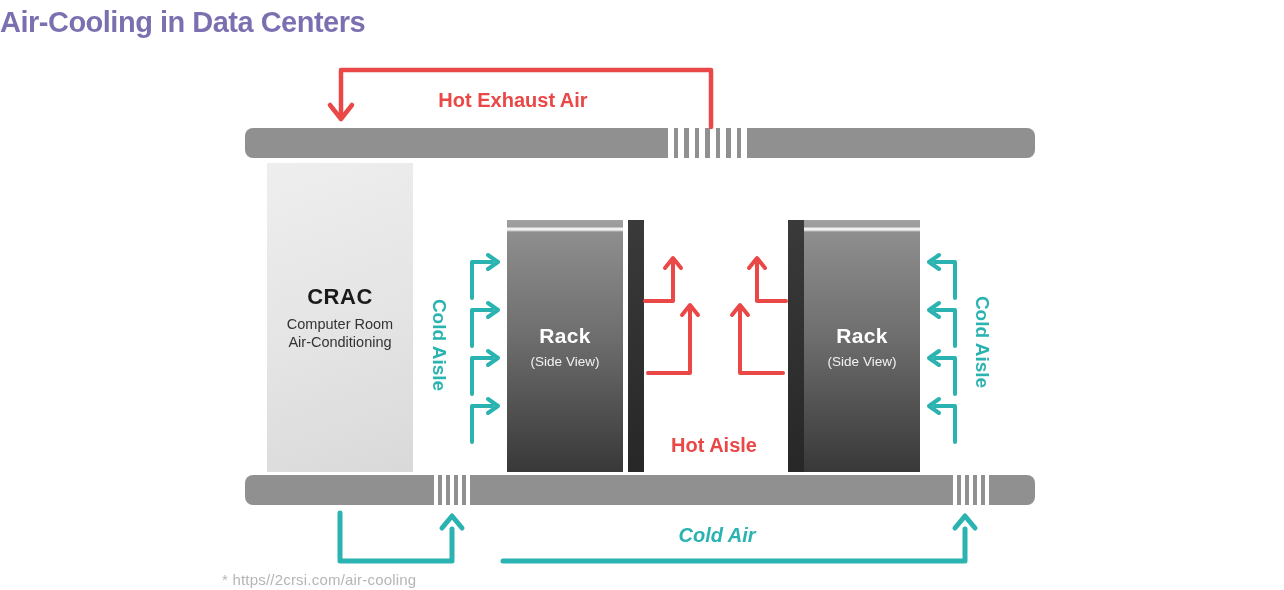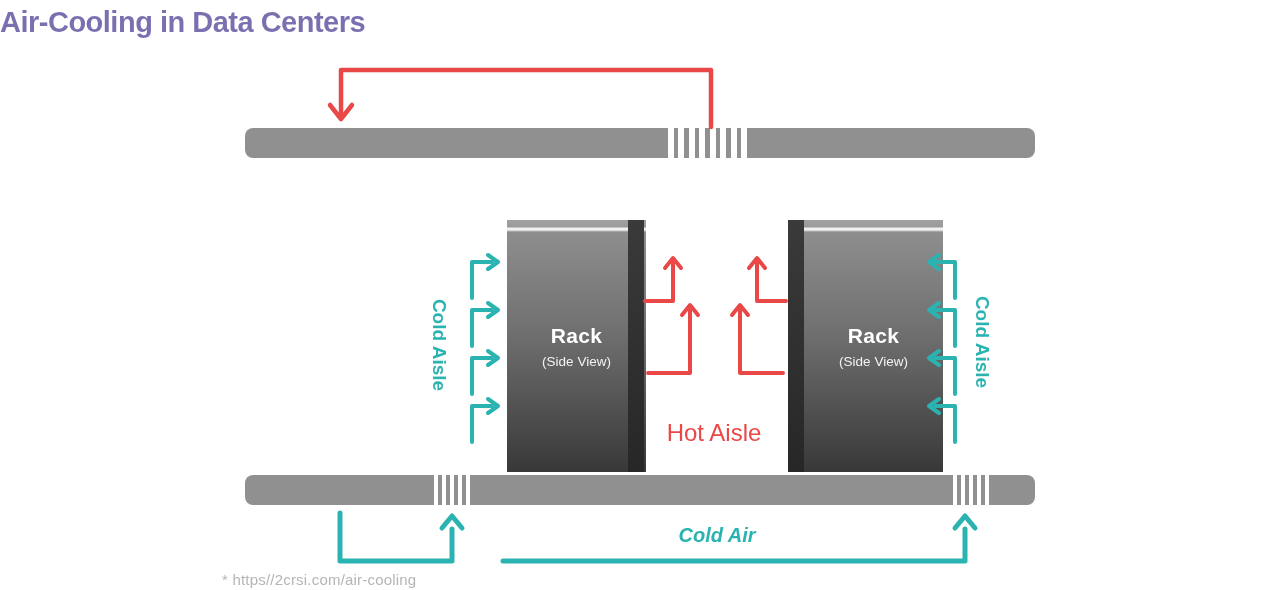--- a/index.html
+++ b/index.html
@@ -34,36 +34,36 @@
     left:267px;top:163px;width:146px;height:309px;
     background:linear-gradient(160deg,#eeeeee 0%,#e4e4e4 55%,#d9d9d9 100%);
     display:flex;flex-direction:column;align-items:center;justify-content:center;
     text-align:center;color:#1a1a1a;
   }
   .crac-name{font-size:22px;font-weight:bold;letter-spacing:0.5px;margin-bottom:6px;}
   .crac-sub{font-size:14.5px;color:#333;line-height:1.18;}
 
   
   .rack-body{
-    top:220px;width:139px;height:252px;
+    top:220px;width:116px;height:252px;
     background:linear-gradient(180deg,#a0a0a0 0px,#9a9a9a 7px,#f0f0f0 8px,#f0f0f0 10px,#8e8e8e 12px,#6f6f6f 45%,#383838 100%);
     display:flex;flex-direction:column;align-items:center;justify-content:center;text-align:center;
   }
   .rack-left-body{left:507px;}
   .rack-right-body{left:804px;}
   .rack-strip{top:220px;width:16px;height:252px;background:linear-gradient(180deg,#3a3a3a,#272727);}
   .rack-left-strip{left:628px;}
   .rack-right-strip{left:788px;}
   .rack-label{font-size:21px;font-weight:bold;color:#ffffff;letter-spacing:0.3px;}
   .rack-sublabel{font-size:13.5px;color:#f2f2f2;margin-top:6px;}
 
   
   .lbl{white-space:nowrap;}
   .lbl-hot-exhaust{left:513px;top:89px;transform:translateX(-50%);color:var(--hot,#EA4747);font-size:20px;font-weight:bold;}
-  .lbl-hot-aisle{left:714px;top:419px;transform:translateX(-50%);color:var(--hot,#EA4747);font-size:24px;font-weight:normal;}
+  .lbl-hot-aisle{left:714px;top:434px;transform:translateX(-50%);color:var(--hot,#EA4747);font-size:20px;font-weight:bold;}
   .lbl-cold-air{left:717px;top:524px;transform:translateX(-50%);color:var(--cold,#2AB3B1);font-size:20px;font-weight:bold;font-style:italic;}
   .lbl-cold-aisle{color:var(--cold,#2AB3B1);font-size:19px;font-weight:bold;writing-mode:vertical-rl;}
   .lbl-cold-aisle-left{left:428px;top:345px;transform:translateY(-50%);}
   .lbl-cold-aisle-right{left:971px;top:342px;transform:translateY(-50%);}
 
   .footnote{left:222px;top:571px;font-size:15px;color:#b5b5b5;letter-spacing:0.2px;}
 
   svg.arrows{left:0;top:0;pointer-events:none;}
   .stroke-hot{stroke:var(--hot,#EA4747);fill:none;}
   .stroke-cold{stroke:var(--cold,#2AB3B1);fill:none;}
@@ -74,20 +74,25 @@
 <div class="canvas">
 
   <div class="abs title">Air-Cooling in Data Centers</div>
 
   <div class="abs bar ceiling"></div>
   <div class="abs vent vent-ceiling"></div>
   <div class="abs bar floor"></div>
   <div class="abs vent vent-floor-left"></div>
   <div class="abs vent vent-floor-right"></div>
 
+  <div class="abs crac">
+    <div class="crac-name">CRAC</div>
+    <div class="crac-sub">Computer Room</div>
+    <div class="crac-sub">Air-Conditioning</div>
+  </div>
 
   <div class="abs rack-body rack-left-body">
     <div class="rack-label">Rack</div>
     <div class="rack-sublabel">(Side View)</div>
   </div>
   <div class="abs rack-strip rack-left-strip"></div>
   <div class="abs rack-strip rack-right-strip"></div>
   <div class="abs rack-body rack-right-body">
     <div class="rack-label">Rack</div>
     <div class="rack-sublabel">(Side View)</div>
@@ -134,20 +139,21 @@
     </g>
 
     <g stroke-width="5" stroke-linejoin="round" stroke-linecap="round" class="stroke-cold">
       <path d="M 340 513 L 340 561 L 452 561 L 452 529"></path>
       <path d="M 442 528 L 452 516 L 462 528"></path>
       <path d="M 503 561 L 965 561 L 965 529"></path>
       <path d="M 955 528 L 965 516 L 975 528"></path>
     </g>
   </svg>
 
+  <div class="abs lbl lbl-hot-exhaust">Hot Exhaust Air</div>
   <div class="abs lbl lbl-cold-aisle lbl-cold-aisle-left">Cold Aisle</div>
   <div class="abs lbl lbl-cold-aisle lbl-cold-aisle-right">Cold Aisle</div>
   <div class="abs lbl lbl-hot-aisle">Hot Aisle</div>
   <div class="abs lbl lbl-cold-air">Cold Air</div>
 
   <div class="abs footnote">* https//2crsi.com/air-cooling</div>
 
 </div>
 
 </body></html>

